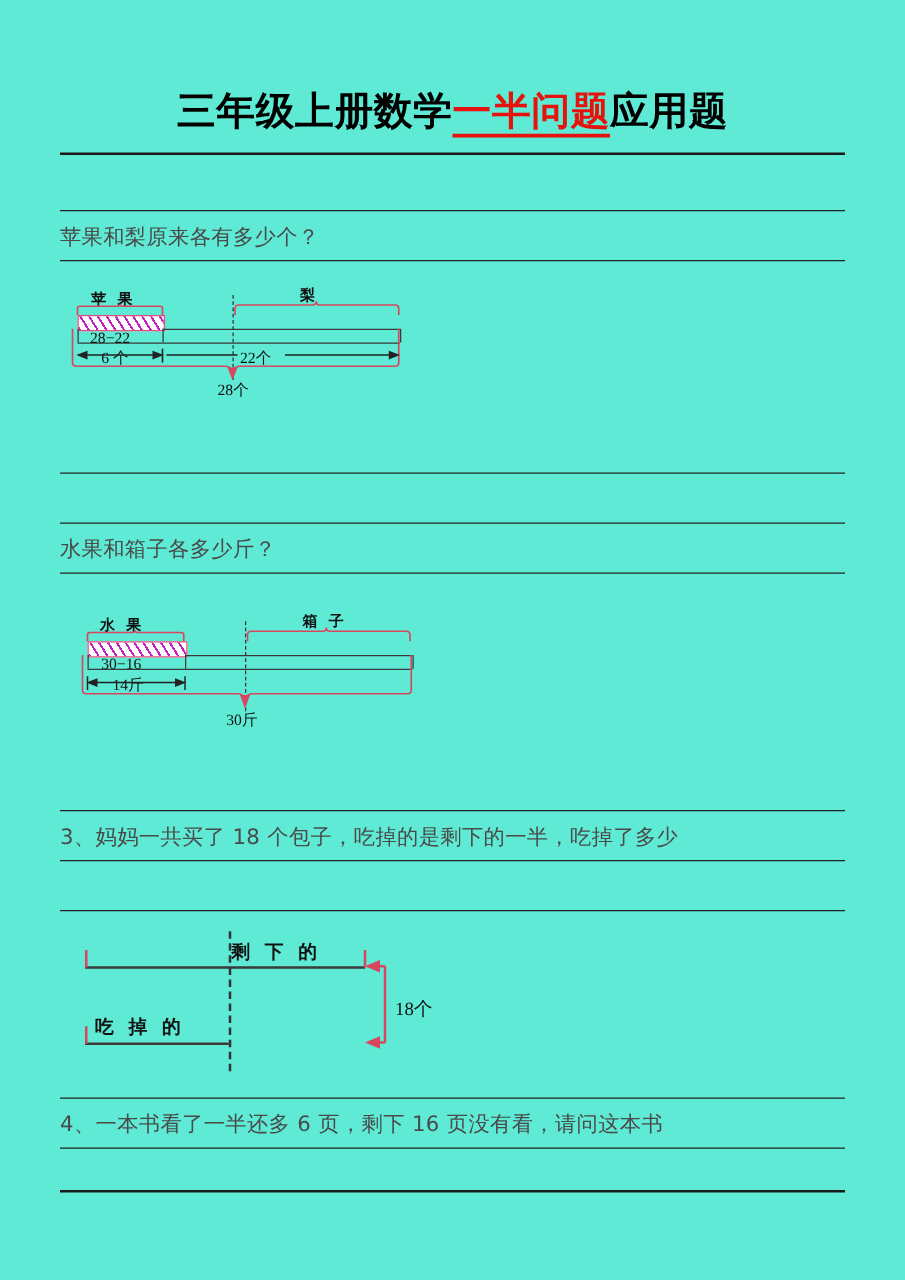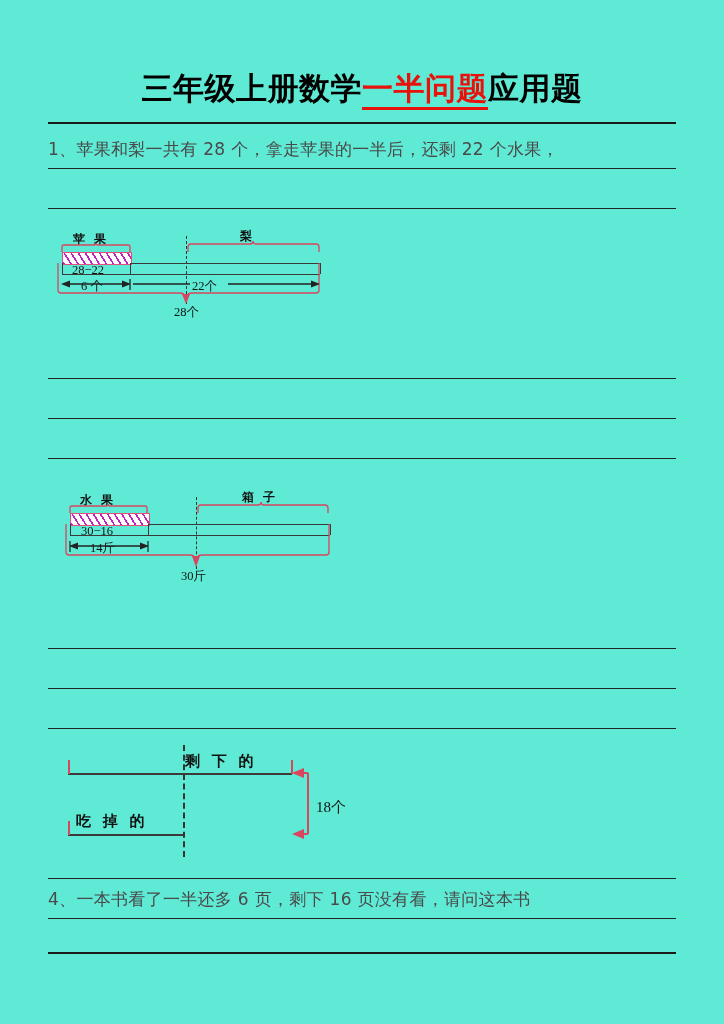--- a/index.html
+++ b/index.html
@@ -157,22 +157,22 @@
 <body>
 
 <div class="page">
 
   <div class="title-wrap">
     <div class="title"><span>三年级上册数学</span><span class="hl">一半问题</span><span>应用题</span></div>
   </div>
 
   <div class="rule" style="top:122px;"></div>
 
-  <div class="qline" style="top:138px;">1、苹果和梨一共有 28 个，拿走苹果的一半后，还剩 22 个水果，</div>
   <div class="rule thin" style="top:168px;"></div>
+  <div class="qline" style="top:178px;">苹果和梨原来各有多少个？</div>
   <div class="rule thin" style="top:208px;"></div>
 
   <div class="diagram" style="left:0; top:0; width:724px; height:1024px;">
 
     <div class="dlabel cn" style="left:73px; top:231px;">苹 果</div>
     <div class="dlabel cn" style="left:240px; top:228px;">梨</div>
 
     <div class="hatch" style="left:62px; top:252px; width:68px; height:11px;"></div>
 
     <div class="dline-h" style="left:130px; top:263px; width:190px;"></div>
@@ -207,20 +207,21 @@
       <line x1="130" y1="279" x2="130" y2="290" stroke="#222" stroke-width="1.3"></line>
 
       <line x1="133" y1="284" x2="190" y2="284" stroke="#222" stroke-width="1.3"></line>
       <line x1="228" y1="284" x2="317" y2="284" stroke="#222" stroke-width="1.3"></line>
       <path d="M320,284 L311,280.5 L311,287.5 Z" fill="#222"></path>
     </svg>
   </div>
 
   <div class="rule thin" style="top:378px;"></div>
   <div class="rule thin" style="top:418px;"></div>
+  <div class="qline" style="top:428px;">水果和箱子各多少斤？</div>
   <div class="rule thin" style="top:458px;"></div>
 
   <div class="diagram" style="left:0; top:0; width:724px; height:1024px;">
 
     <div class="dlabel cn" style="left:80px; top:492px;">水 果</div>
     <div class="dlabel cn" style="left:242px; top:489px;">箱 子</div>
 
     <div class="hatch" style="left:70px; top:513px; width:78px; height:11px;"></div>
 
     <div class="dline-h" style="left:148px; top:524px; width:182px;"></div>
@@ -248,20 +249,21 @@
       <line x1="72" y1="546" x2="146" y2="546" stroke="#222" stroke-width="1.3"></line>
       <path d="M69,546 L78,542.5 L78,549.5 Z" fill="#222"></path>
       <path d="M149,546 L140,542.5 L140,549.5 Z" fill="#222"></path>
 
       <line x1="70" y1="541" x2="70" y2="552" stroke="#222" stroke-width="1.2"></line>
       <line x1="148" y1="541" x2="148" y2="552" stroke="#222" stroke-width="1.2"></line>
     </svg>
   </div>
 
   <div class="rule thin" style="top:648px;"></div>
+  <div class="qline" style="top:658px;">3、妈妈一共买了 18 个包子，吃掉的是剩下的一半，吃掉了多少</div>
   <div class="rule thin" style="top:688px;"></div>
   <div class="rule thin" style="top:728px;"></div>
 
   <div class="diagram" style="left:0; top:0; width:708px; height:1024px;">
 
     <div class="bar3" style="left:68px; top:773px; width:224px;"></div>
     <div class="tick3" style="left:68px; top:760px; height:14px;"></div>
     <div class="tick3" style="left:291px; top:760px; height:14px;"></div>
     <div class="lab3" style="left:185px; top:752px;">剩 下 的</div>
 

